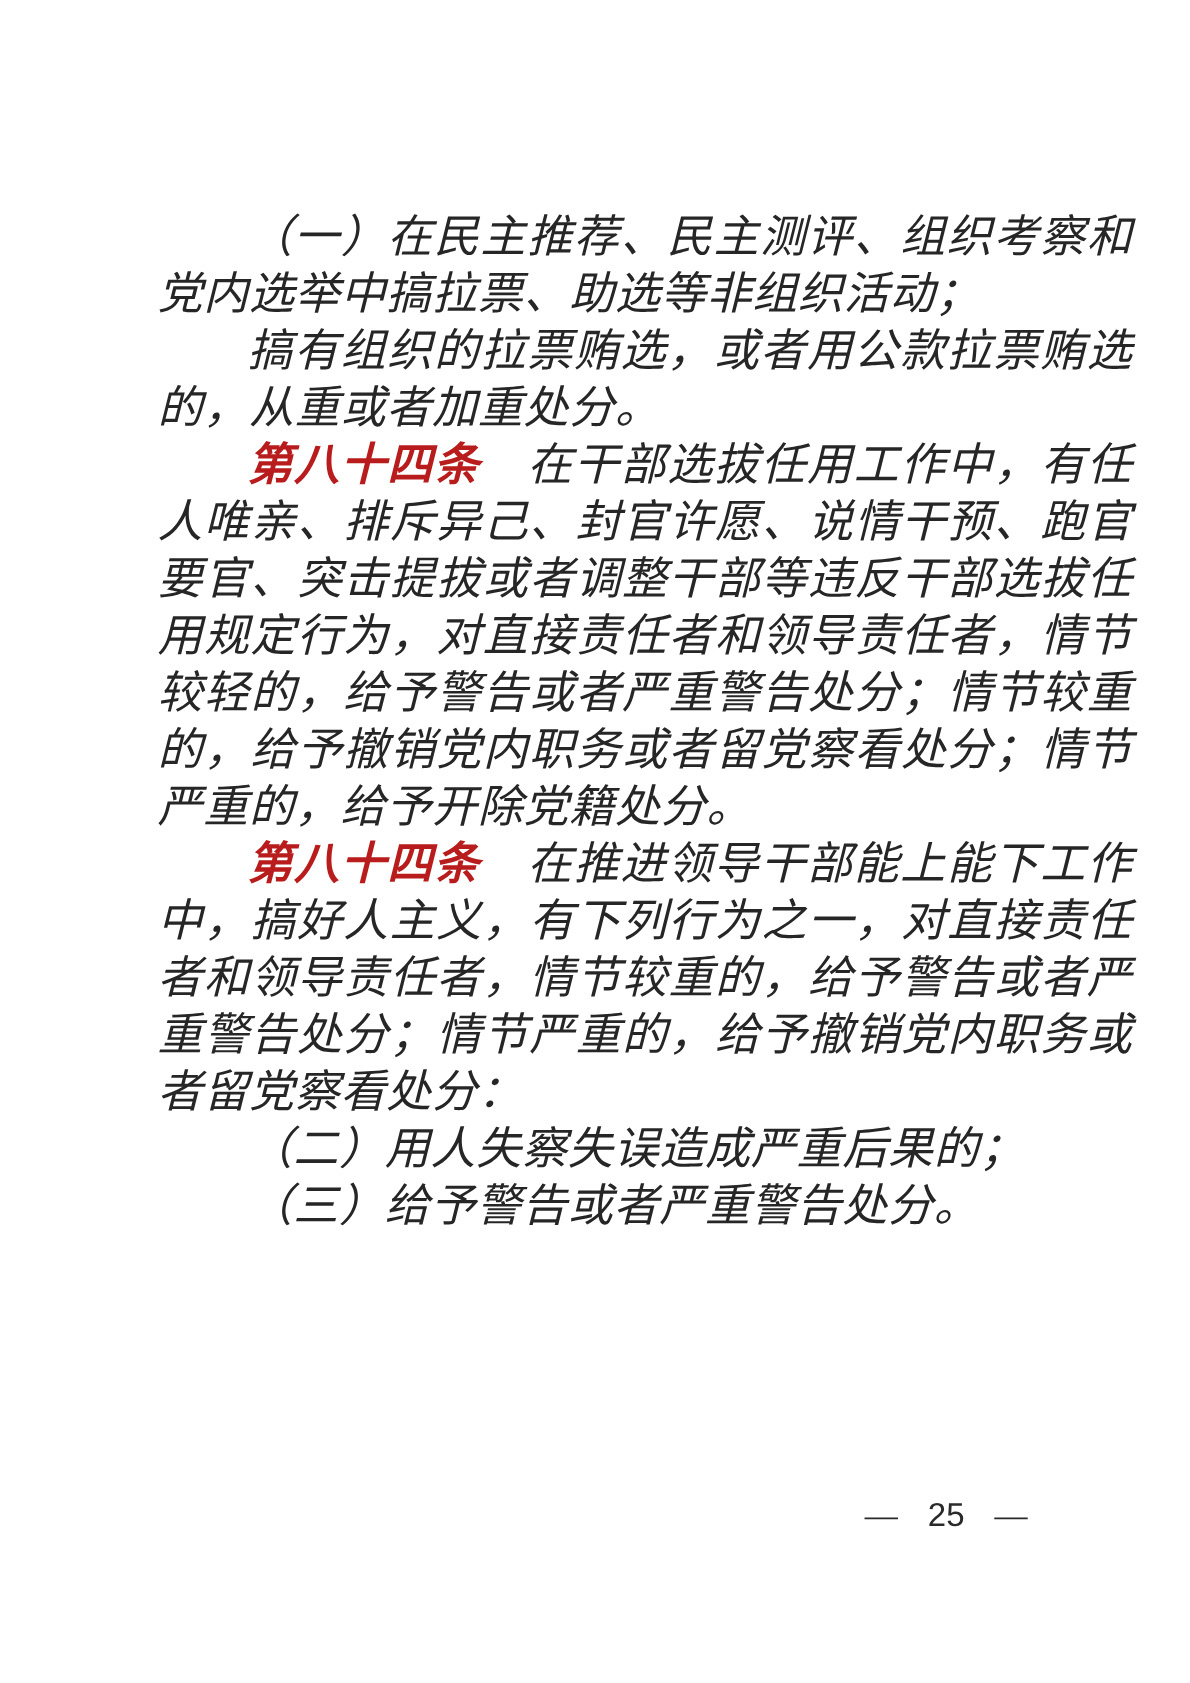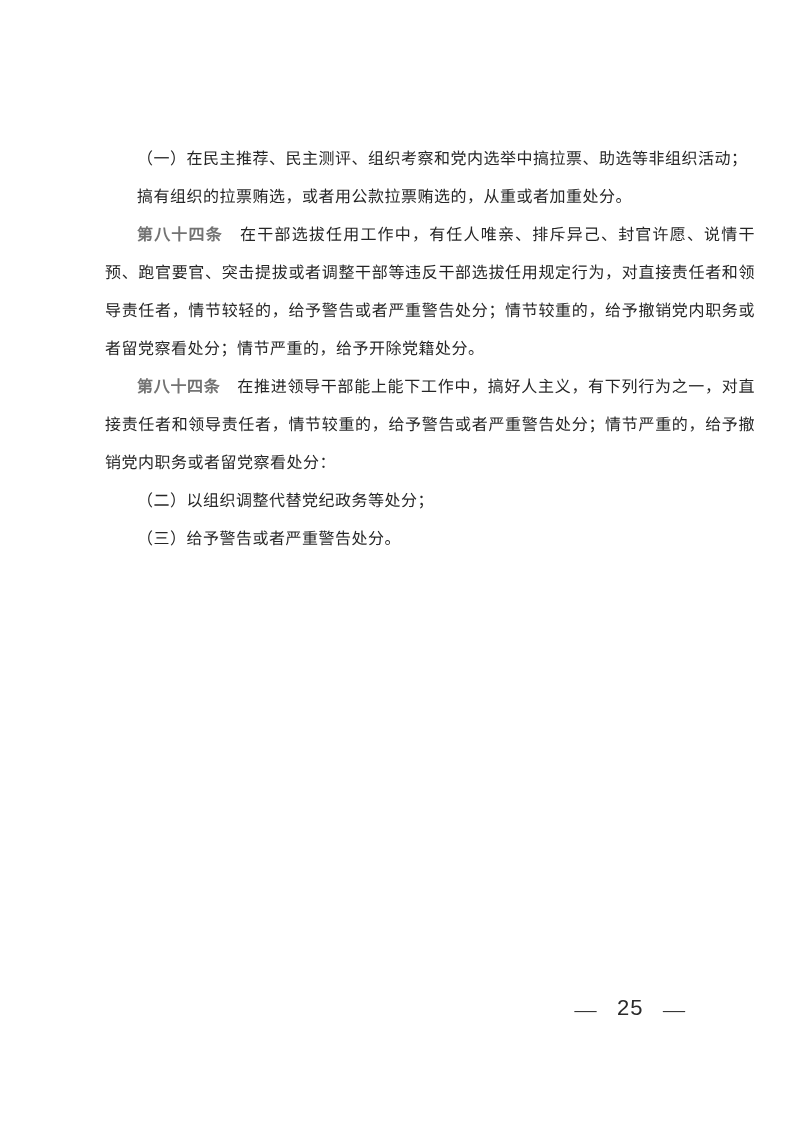--- a/index.html
+++ b/index.html
@@ -17,61 +17,62 @@
   }
   .content {
     position: absolute;
     top: 140px;
     left: 105px;
     width: 650px;
   }
   .para {
     margin: 0;
     padding: 0;
-    font-size: 16px;
+    font-size: 30px;
     line-height: 38px;
     color: #262626;
     text-align: justify;
     text-indent: 2em;
     letter-spacing: 0.5px;
+    font-style: italic;
   }
   .article-no {
     font-family: "Liberation Sans", "DejaVu Sans", sans-serif;
     font-weight: bold;
-    color: #737373;
+    color: #b91c1c;
   }
   .footer {
     position: absolute;
     top: 997px;
     right: 108px;
     display: flex;
     align-items: center;
     gap: 20px;
     font-size: 22px;
     line-height: 26px;
     color: #2a2a2a;
   }
   .footer .dash {
     letter-spacing: 0;
   }
   .footer .pagenum {
-    font-family: Liberation Mono, monospace;
+    font-family: Liberation Sans, sans-serif;
   }
 </style>
 </head>
 <body>
 
 <div class="page">
 
   <div class="content">
     <p class="para"><span>（一）在民主推荐、民主测评、组织考察和党内选举中搞拉票、助选等非组织活动；</span></p>
     <p class="para"><span>搞有组织的拉票贿选，或者用公款拉票贿选的，从重或者加重处分。</span></p>
     <p class="para"><span class="article-no">第八十四条</span><span>　在干部选拔任用工作中，有任人唯亲、排斥异己、封官许愿、说情干预、跑官要官、突击提拔或者调整干部等违反干部选拔任用规定行为，对直接责任者和领导责任者，情节较轻的，给予警告或者严重警告处分；情节较重的，给予撤销党内职务或者留党察看处分；情节严重的，给予开除党籍处分。</span></p>
     <p class="para"><span class="article-no">第八十四条</span><span>　在推进领导干部能上能下工作中，搞好人主义，有下列行为之一，对直接责任者和领导责任者，情节较重的，给予警告或者严重警告处分；情节严重的，给予撤销党内职务或者留党察看处分：</span></p>
-    <p class="para"><span>（二）以组织调整代替党纪政务等处分；</span></p>
+    <p class="para"><span>（二）用人失察失误造成严重后果的；</span></p>
     <p class="para"><span>（三）给予警告或者严重警告处分。</span></p>
   </div>
 
   <div class="footer">
     <span class="dash">—</span>
     <span class="pagenum">25</span>
     <span class="dash">—</span>
   </div>
 
 </div>

